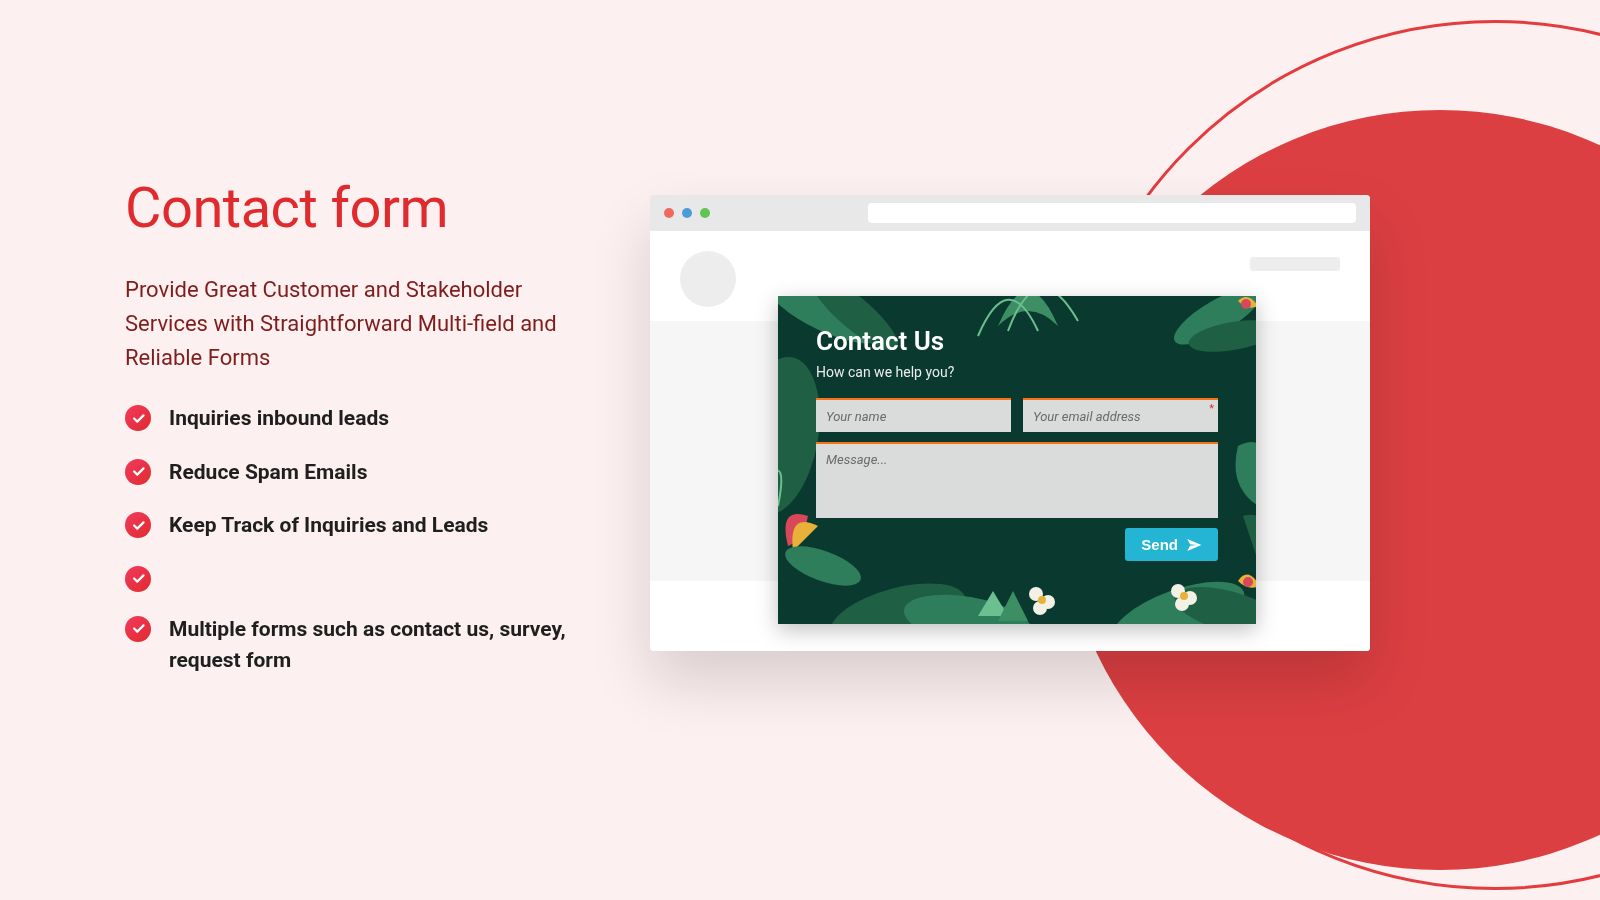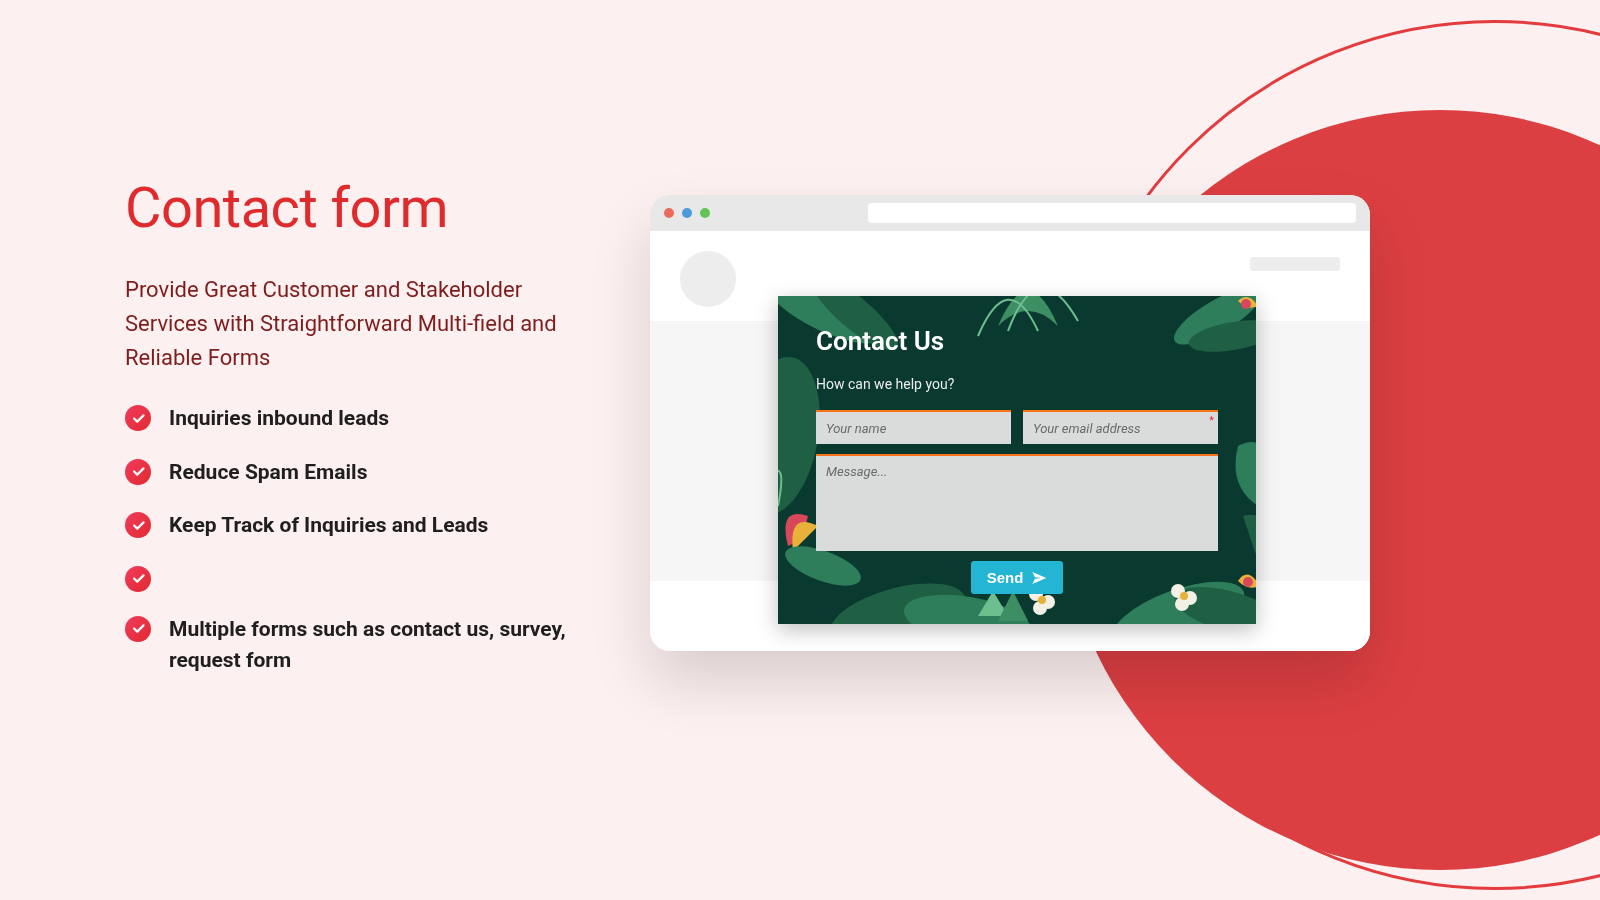--- a/index.html
+++ b/index.html
@@ -79,21 +79,21 @@
     color: #1f1f1f;
     line-height: 1.5;
   }
 
   
   .browser {
     position: absolute;
     left: 650px;
     top: 195px;
     width: 720px;
-    border-radius: 20px;
+    border-radius: 4px;
     background: #F6F6F6;
     box-shadow: 0 30px 60px rgba(0,0,0,0.15);
     overflow: hidden;
   }
   .browser-bar {
     height: 36px;
     background: #E8E8E8;
     display: flex;
     align-items: center;
     padding: 0 14px;
@@ -164,21 +164,21 @@
     position: relative;
     padding: 30px 38px 0 38px;
     color: #fff;
   }
   .form-title {
     font-size: 26px;
     font-weight: 600;
   }
   .form-sub {
     font-size: 14px;
-    margin-top: 20px;
+    margin-top: 8px;
     margin-bottom: 18px;
     color: #ececec;
   }
   .row {
     display: flex;
     gap: 12px;
     margin-bottom: 10px;
   }
   .field {
     flex: 1;
@@ -194,27 +194,27 @@
     position: relative;
   }
   .req-star {
     position: absolute;
     top: 2px; right: 4px;
     color: #d33;
     font-size: 11px;
     font-style: normal;
   }
   .field.msg {
-    height: 97px;
+    height: 76px;
     align-items: flex-start;
     padding-top: 8px;
   }
   .send-row {
     display: flex;
-    justify-content: center;
+    justify-content: flex-end;
     margin-top: 0;
   }
   .send-btn {
     background: #23B5D3;
     color: #fff;
     border: none;
     padding: 8px 16px;
     font-size: 15px;
     font-weight: 600;
     border-radius: 3px;

